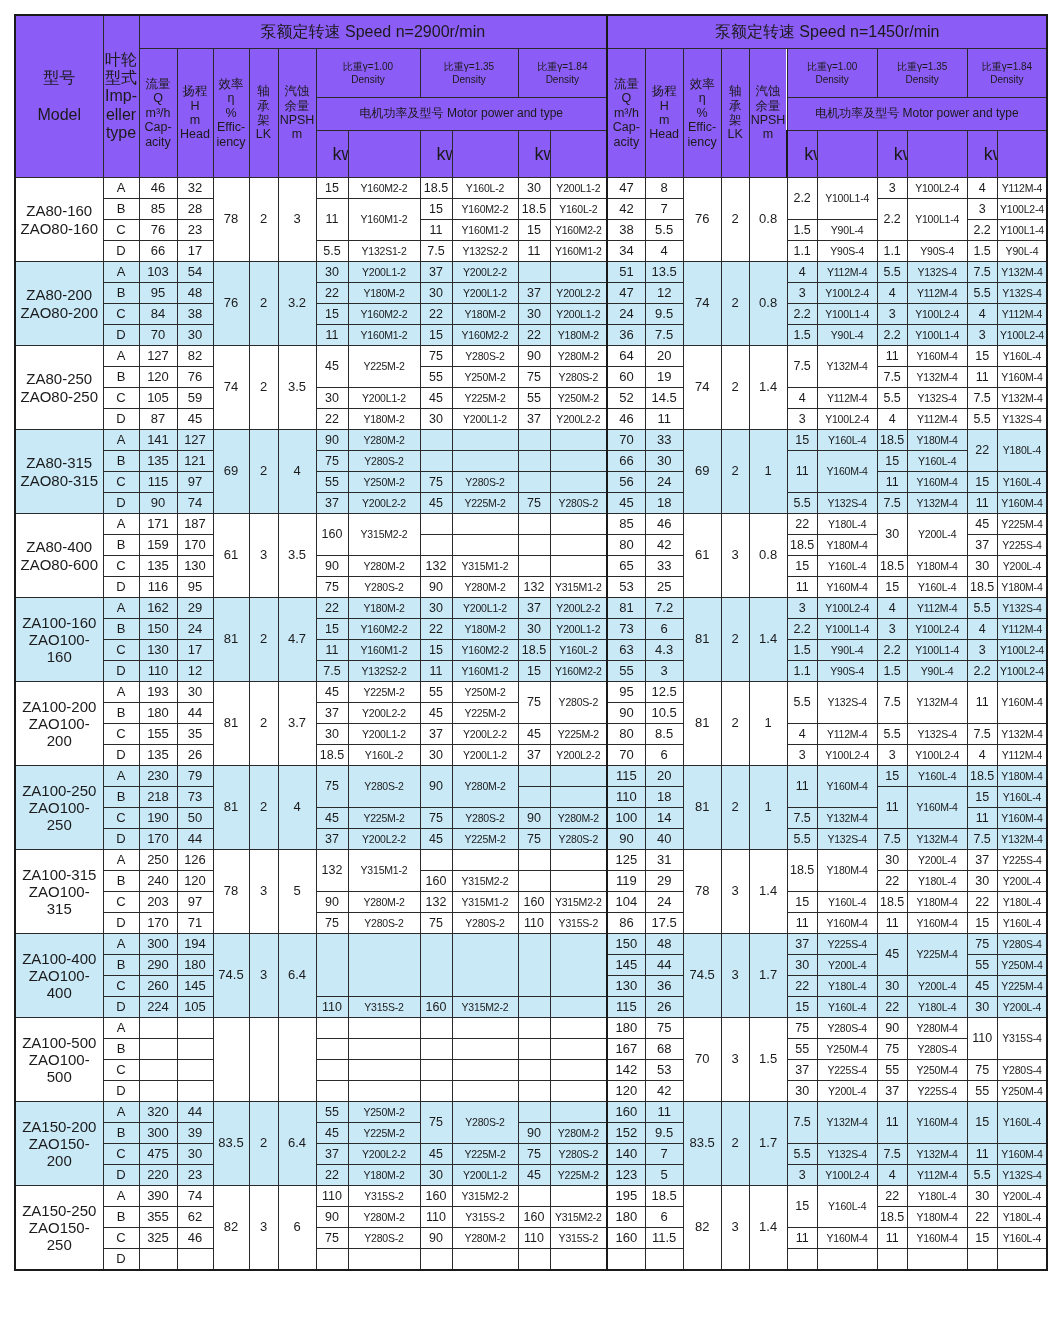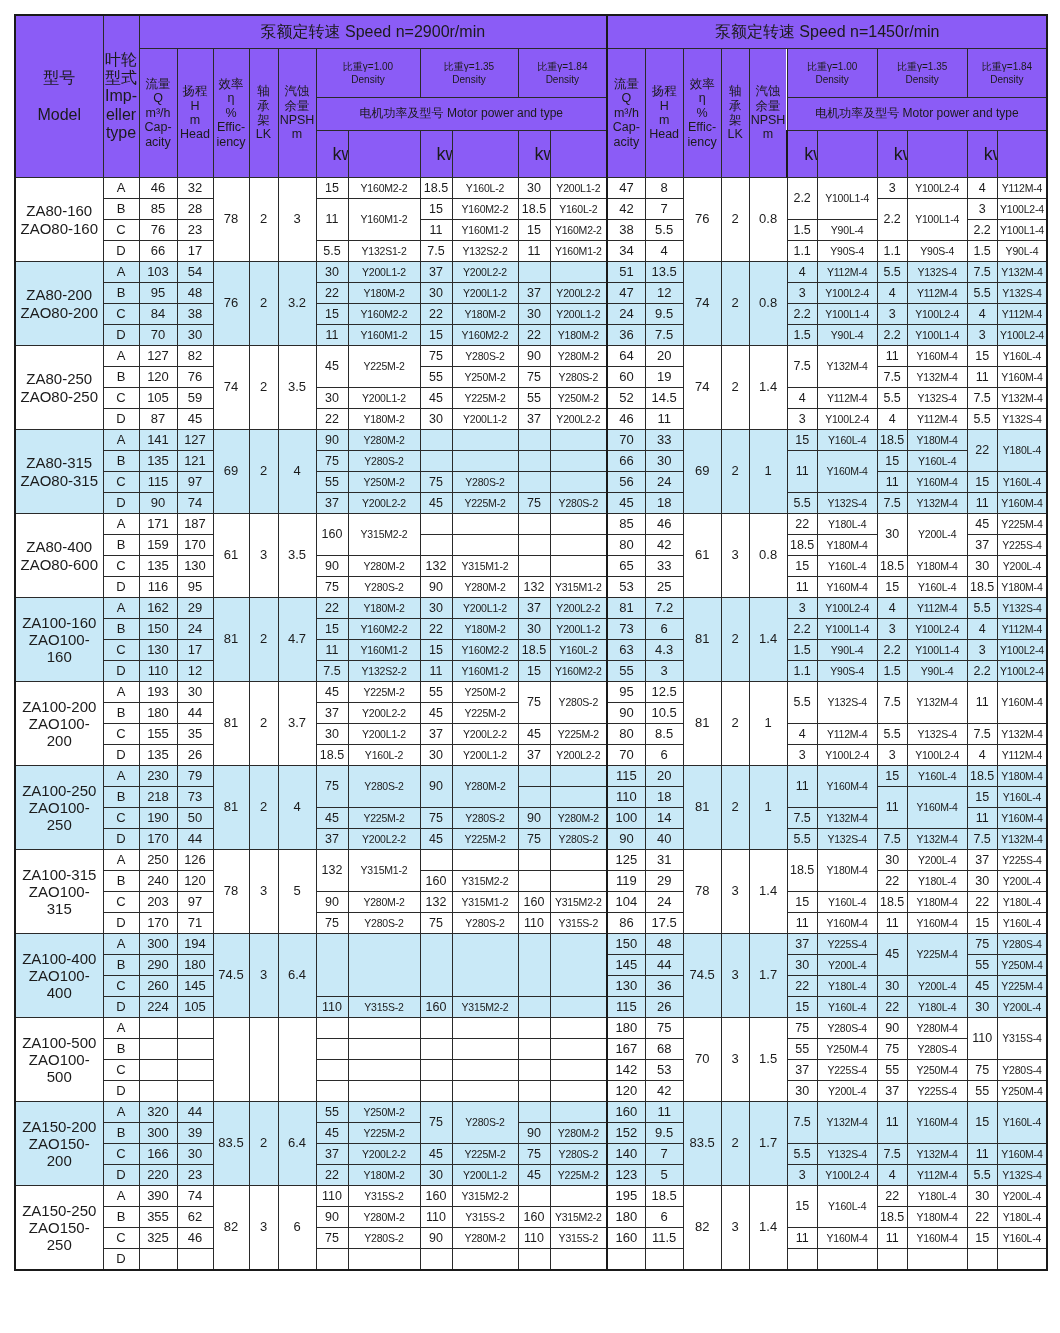--- a/index.html
+++ b/index.html
@@ -1054,21 +1054,21 @@
           <td>39</td>
           <td class="kw">45</td>
           <td class="mtype">Y225M-2</td>
           <td class="kw">90</td>
           <td class="mtype">Y280M-2</td>
           <td class="secL">152</td>
           <td>9.5</td>
         </tr>
         <tr class="blue">
           <td>C</td>
-          <td>166</td>
+          <td>475</td>
           <td>30</td>
           <td class="kw">37</td>
           <td class="mtype">Y200L2-2</td>
           <td class="kw">45</td>
           <td class="mtype">Y225M-2</td>
           <td class="kw">75</td>
           <td class="mtype">Y280S-2</td>
           <td class="secL">140</td>
           <td>7</td>
           <td class="kw">5.5</td>

